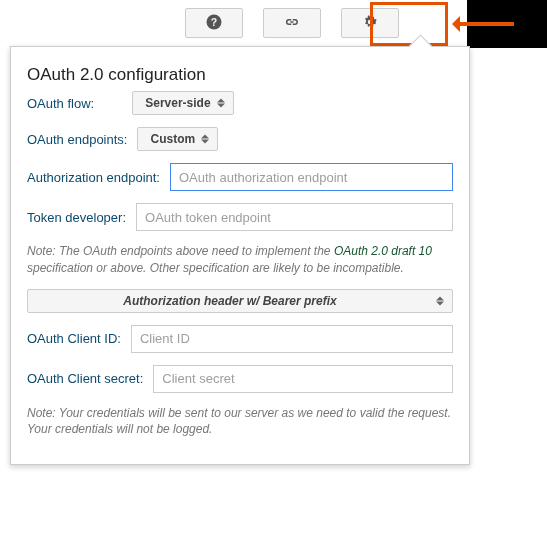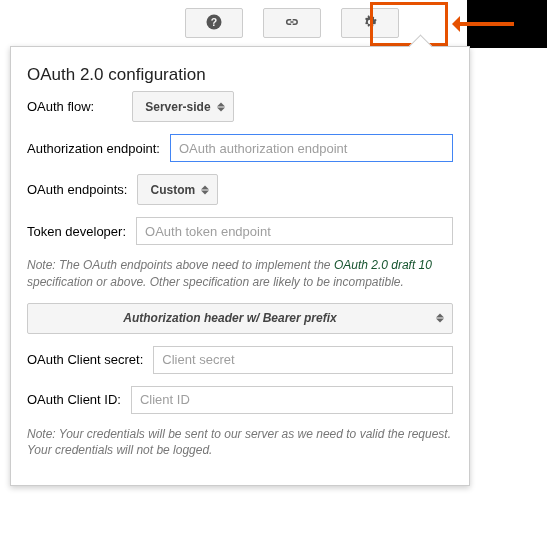--- a/index.html
+++ b/index.html
@@ -91,25 +91,25 @@
     margin: 0 0 6px 0;
     color: #222;
   }
   .row {
     display: flex;
     align-items: center;
     margin-bottom: 12px;
     gap: 10px;
   }
   .row label {
-    color: #000000;
+    color: #0c4a6e;
     white-space: nowrap;
   }
   .select {
-    height: 31px;
+    height: 24px;
     padding: 0 22px 0 12px;
     background: #f5f5f5;
     border: 1px solid #ccc;
     border-radius: 2px;
     font-size: 12px;
     font-weight: bold;
     color: #444;
     display: inline-flex;
     align-items: center;
     position: relative;
@@ -201,60 +201,60 @@
     <div class="select">
       <span>Server-side</span>
       <span class="updown">
           <span class="up"></span>
           <span class="dn"></span>
         </span>
     </div>
   </div>
 
   <div class="row">
-    <label>Authorization endpoint:</label>
-    <input class="text focus" type="text" placeholder="OAuth authorization endpoint" style="">
-  </div>
-
-  <div class="row">
     <label>OAuth endpoints:</label>
     <div class="select">
       <span>Custom</span>
       <span class="updown">
           <span class="up"></span>
           <span class="dn"></span>
         </span>
     </div>
   </div>
 
   <div class="row">
+    <label>Authorization endpoint:</label>
+    <input class="text focus" type="text" placeholder="OAuth authorization endpoint" style="">
+  </div>
+
+  <div class="row">
     <label>Token developer:</label>
     <input class="text" type="text" placeholder="OAuth token endpoint" style="">
   </div>
 
   <div class="note">
     <span>Note: The OAuth endpoints above need to implement the </span><a href="#">OAuth 2.0 draft 10</a><span> specification or above. Other specification are likely to be incompatible.</span>
   </div>
 
   <div class="row">
     <div class="select wide" style="flex:1">
       <span style="flex:1;text-align:center">Authorization header w/ Bearer prefix</span>
       <span class="updown">
           <span class="up"></span>
           <span class="dn"></span>
         </span>
     </div>
   </div>
 
 
   <div class="row">
+    <label>OAuth Client ID:</label>
+    <input class="text" type="text" placeholder="Client ID" style="">
+  </div>
+
+  <div class="row">
     <label>OAuth Client secret:</label>
     <input class="text" type="text" placeholder="Client secret" style="">
   </div>
 
-  <div class="row">
-    <label>OAuth Client ID:</label>
-    <input class="text" type="text" placeholder="Client ID" style="">
-  </div>
-
   <div class="note">Note: Your credentials will be sent to our server as we need to valid the request. Your credentials will not be logged.</div>
 
 </div>
 
 </body></html>

